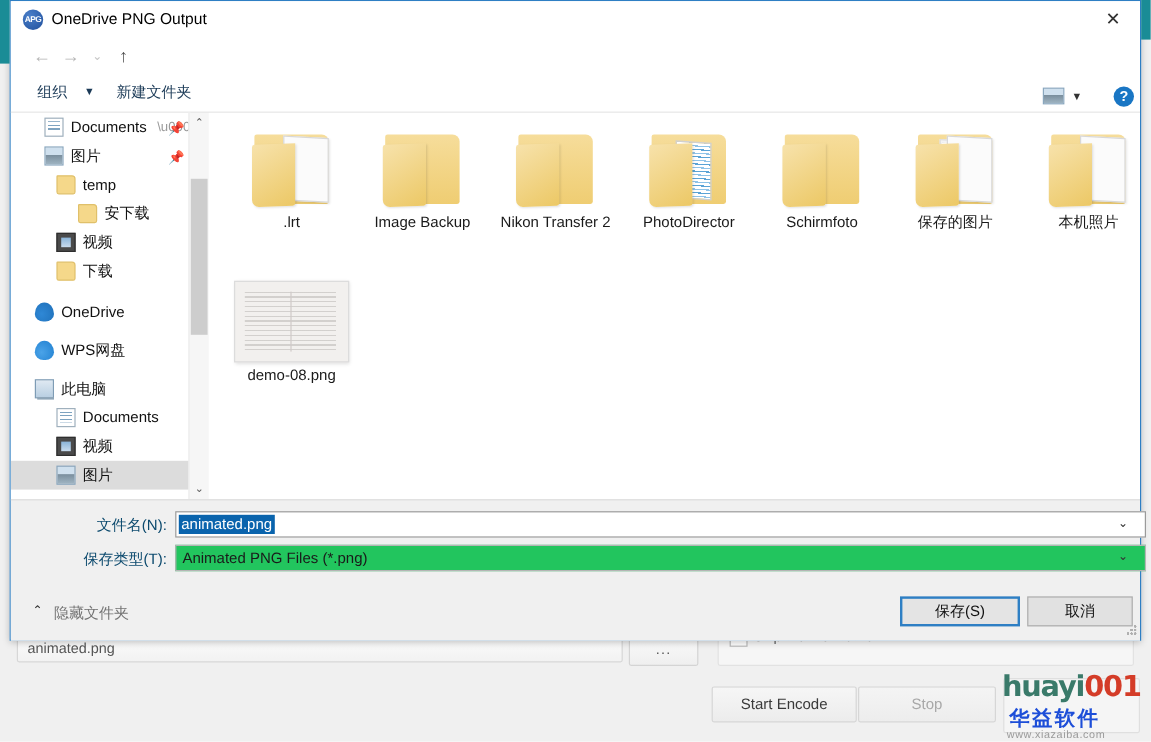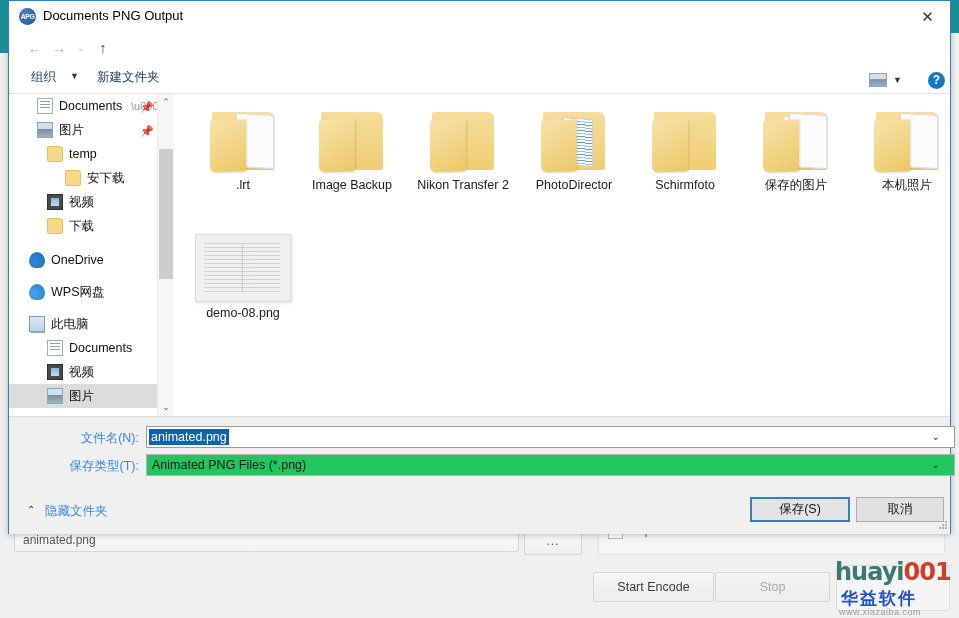--- a/index.html
+++ b/index.html
@@ -169,34 +169,34 @@
     border:1px solid #dcdcdc;box-sizing:border-box;position:relative;overflow:hidden;
     box-shadow:1px 1px 3px rgba(0,0,0,.13);}
   .thumb-png:before{content:"";position:absolute;left:8px;top:8px;right:10px;bottom:8px;
     background:repeating-linear-gradient(#b9b6b3 0 1px,transparent 1px 4px);opacity:.55;}
   .thumb-png:after{content:"";position:absolute;left:46px;top:8px;width:1px;bottom:8px;
     background:#cfcbc8;}
 
   
   #formarea{position:absolute;left:0px;top:415px;width:941px;height:117px;background:#f0f0f0;
     border-top:1px solid #dcdcdc;}
-  .form-label{position:absolute;font-size:12.5px;color:#3b82f6;text-align:right;width:110px;}
+  .form-label{position:absolute;font-size:12.5px;color:#0c4a6e;text-align:right;width:110px;}
   #lbl-filename{left:20px;top:429px;}
   #lbl-filetype{left:20px;top:457px;}
   #filename-input{position:absolute;left:137px;top:425px;width:809px;height:22px;
     background:#fff;border:1px solid #9a9a9a;box-sizing:border-box;}
   #filename-sel{position:absolute;left:2px;top:2px;background:#0a64ad;color:#fff;
     font-size:12.5px;padding:1px 2px;}
   #filename-caret{position:absolute;right:14px;top:4px;font-size:10px;color:#333;}
   #filetype-select{position:absolute;left:137px;top:453px;width:809px;height:22px;
     background:#22c55e;border:1px solid #b5b5b5;box-sizing:border-box;}
   #filetype-val{position:absolute;left:5px;top:3px;font-size:12.5px;color:#1a1a1a;}
   #filetype-caret{position:absolute;right:14px;top:4px;font-size:10px;color:#333;}
 
-  #hide-folders{position:absolute;left:18px;top:502px;font-size:12.5px;color:#3b82f6;}
+  #hide-folders{position:absolute;left:18px;top:502px;font-size:12.5px;color:#737373;}
   #hide-caret{position:absolute;left:18px;top:503px;font-size:10px;color:#333;}
 
   .dlg-btn{position:absolute;height:25px;background:#e1e1e1;border:1px solid #adadad;
     box-sizing:border-box;text-align:center;line-height:23px;font-size:12.5px;color:#111;}
   #save-btn{left:741px;top:496px;width:100px;background:#e4e4e4;
     border:2px solid #2e7fc4;line-height:21px;}
   #cancel-btn{left:847px;top:496px;width:88px;}
   #resize-grip{position:absolute;left:929px;top:519px;width:10px;height:10px;
     background:
       radial-gradient(circle at 2px 8px,#b0b0b0 1px,transparent 1.2px),
@@ -224,21 +224,21 @@
   <div class="wm-ghost">&nbsp;</div>
   <div class="wm-main"><span class="wm-a">huayi</span><span class="wm-b">001</span></div>
   <div class="wm-cn">华益软件</div>
   <div class="wm-url">www.xiazaiba.com</div>
 </div>
 
 <div id="dialog">
 
   <div id="titlebar">
     <div id="app-icon">APG</div>
-    <div id="dialog-title">Documents PNG Output</div>
+    <div id="dialog-title">OneDrive PNG Output</div>
     <div id="close-btn">✕</div>
   </div>
 
   <div id="navbar">
     <div class="nav-arrow" id="nav-back">←</div>
     <div class="nav-arrow" id="nav-fwd">→</div>
     <div class="nav-arrow" id="nav-recent">⌄</div>
     <div class="nav-arrow" id="nav-up">↑</div>
 
     <div id="breadcrumb">

